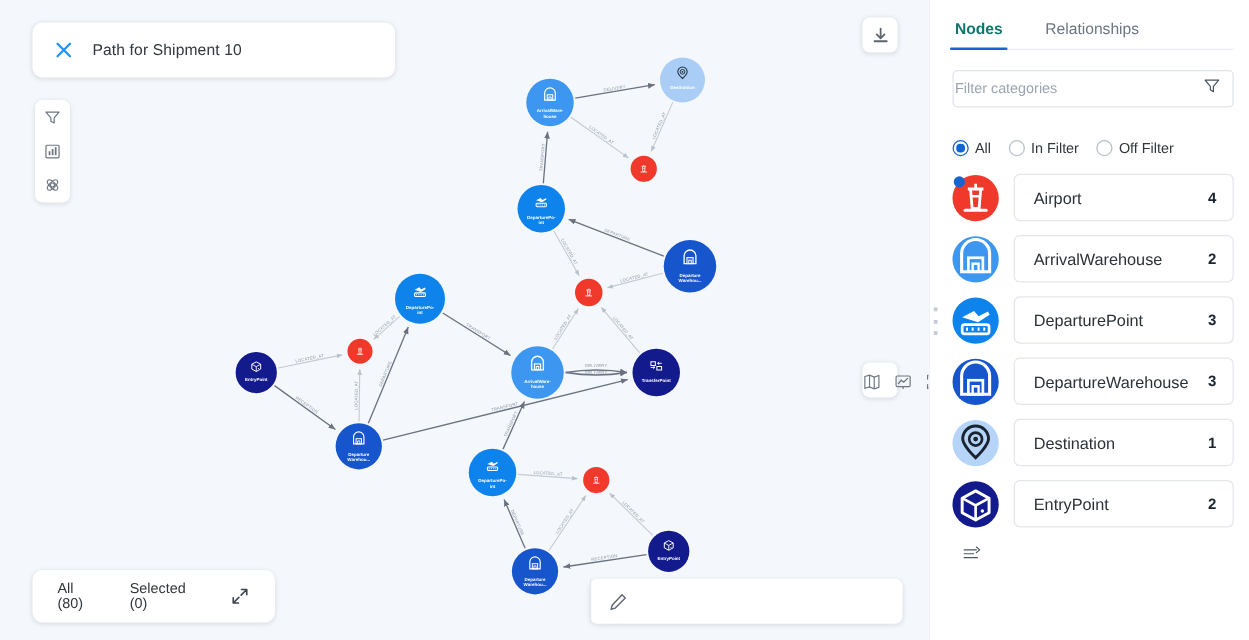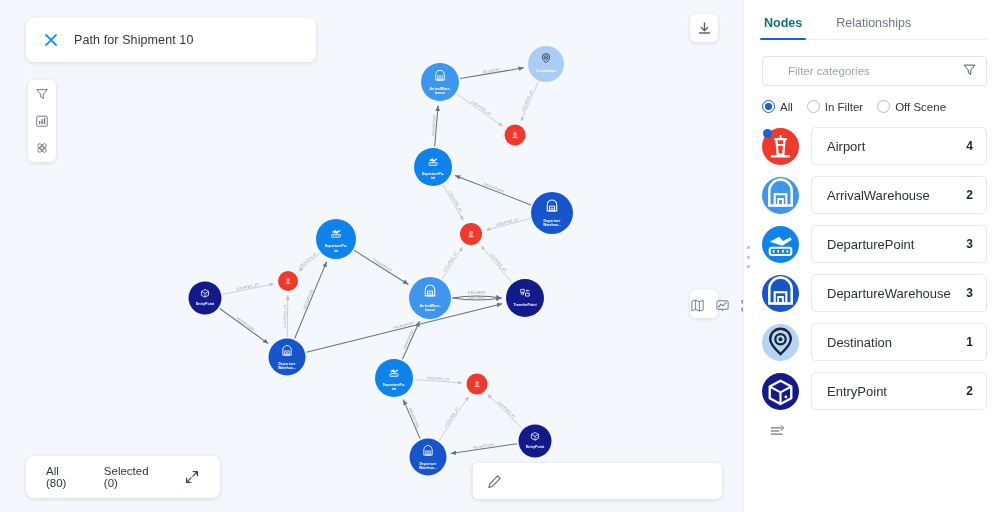--- a/index.html
+++ b/index.html
@@ -120,29 +120,29 @@
   }
   .tab.active { color: #0f766e; font-weight: bold; }
   .tab.active:after {
     content: ""; position: absolute; left: -2px; right: -2px; bottom: -1px;
     height: 2.5px; background: #1464d2; border-radius: 2px;
   }
 
   .filter-box {
     margin-top: 16px; height: 30px;
     border: 1px solid #dfe4ea; border-radius: 4px;
-    display: flex; align-items: center; padding: 0 9px 0 25px;
+    display: flex; align-items: center; padding: 0 9px 0 1px;
   }
   .filter-box input {
     flex: 1; border: none; outline: none; font-size: 11.5px;
     color: #30363d; font-family: "Liberation Sans", sans-serif; background: transparent;
   }
   .filter-box input::placeholder { color: #9aa4b0; }
 
-  .radios { display: flex; align-items: center; gap: 7px; margin-top: 14px; }
+  .radios { display: flex; align-items: center; gap: 7px; margin-top: 26px; }
   .radio { display: flex; align-items: center; gap: 5px; cursor: pointer; margin-right: 7px; }
   .radio .dot {
     width: 13px; height: 13px; border-radius: 50%;
     border: 1.5px solid #b6bfc9; background: #fff;
     display: flex; align-items: center; justify-content: center;
   }
   .radio.sel .dot { border-color: #1464d2; }
   .radio.sel .dot:after { content: ""; width: 6.5px; height: 6.5px; border-radius: 50%; background: #1464d2; }
   .radio .rl { font-size: 11.5px; color: #30363d; }
 
@@ -511,21 +511,21 @@
       <div class="radio sel">
         <span class="dot"></span>
         <span class="rl">All</span>
       </div>
       <div class="radio">
         <span class="dot"></span>
         <span class="rl">In Filter</span>
       </div>
       <div class="radio">
         <span class="dot"></span>
-        <span class="rl">Off Scene</span>
+        <span class="rl">Off Filter</span>
       </div>
     </div>
 
     <div class="cat-list" id="cat-list">
         <div class="cat-row">
           <div class="cat-ico" style="background: rgb(240, 57, 43); position: relative;">
             <svg width="37" height="37" viewBox="-11 -11 22 22">
       <g transform="scale(1.28)">
                 <path d="M-2.9,-3.4 H2.9 M-1.9,-3.4 L-1.3,3.8 H1.3 L1.9,-3.4" fill="none" stroke="#ffffff" stroke-width="1.05" stroke-linejoin="round"></path>
               <path d="M0,-3.4 V-5.3" stroke="#ffffff" stroke-width="1"></path>

